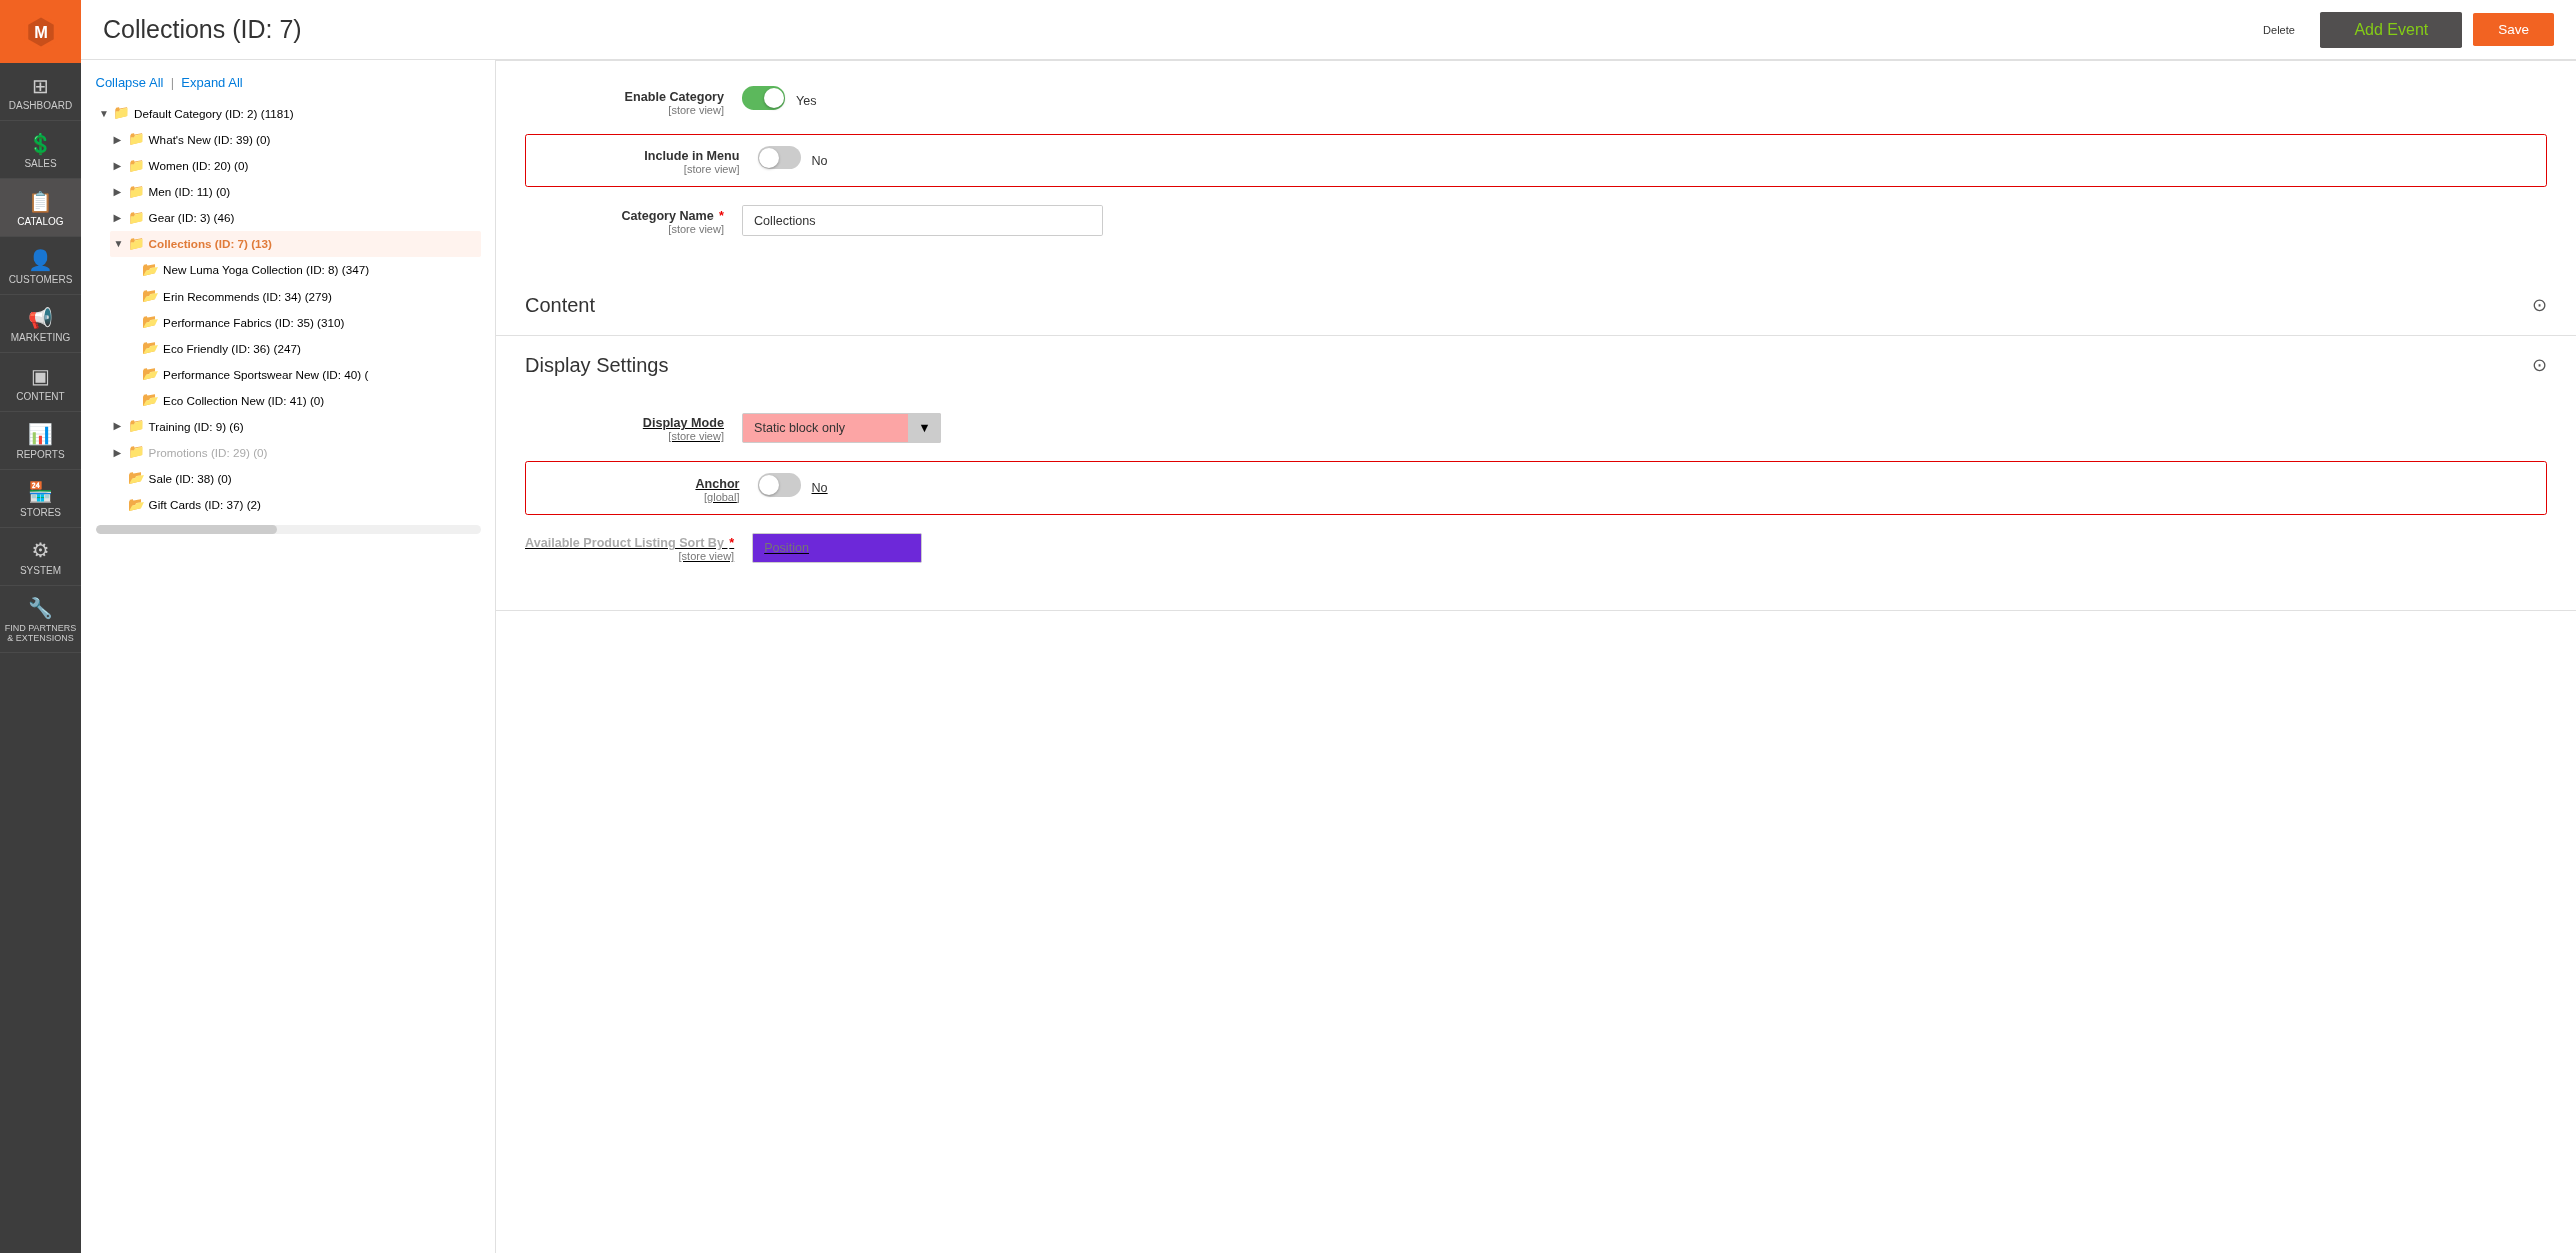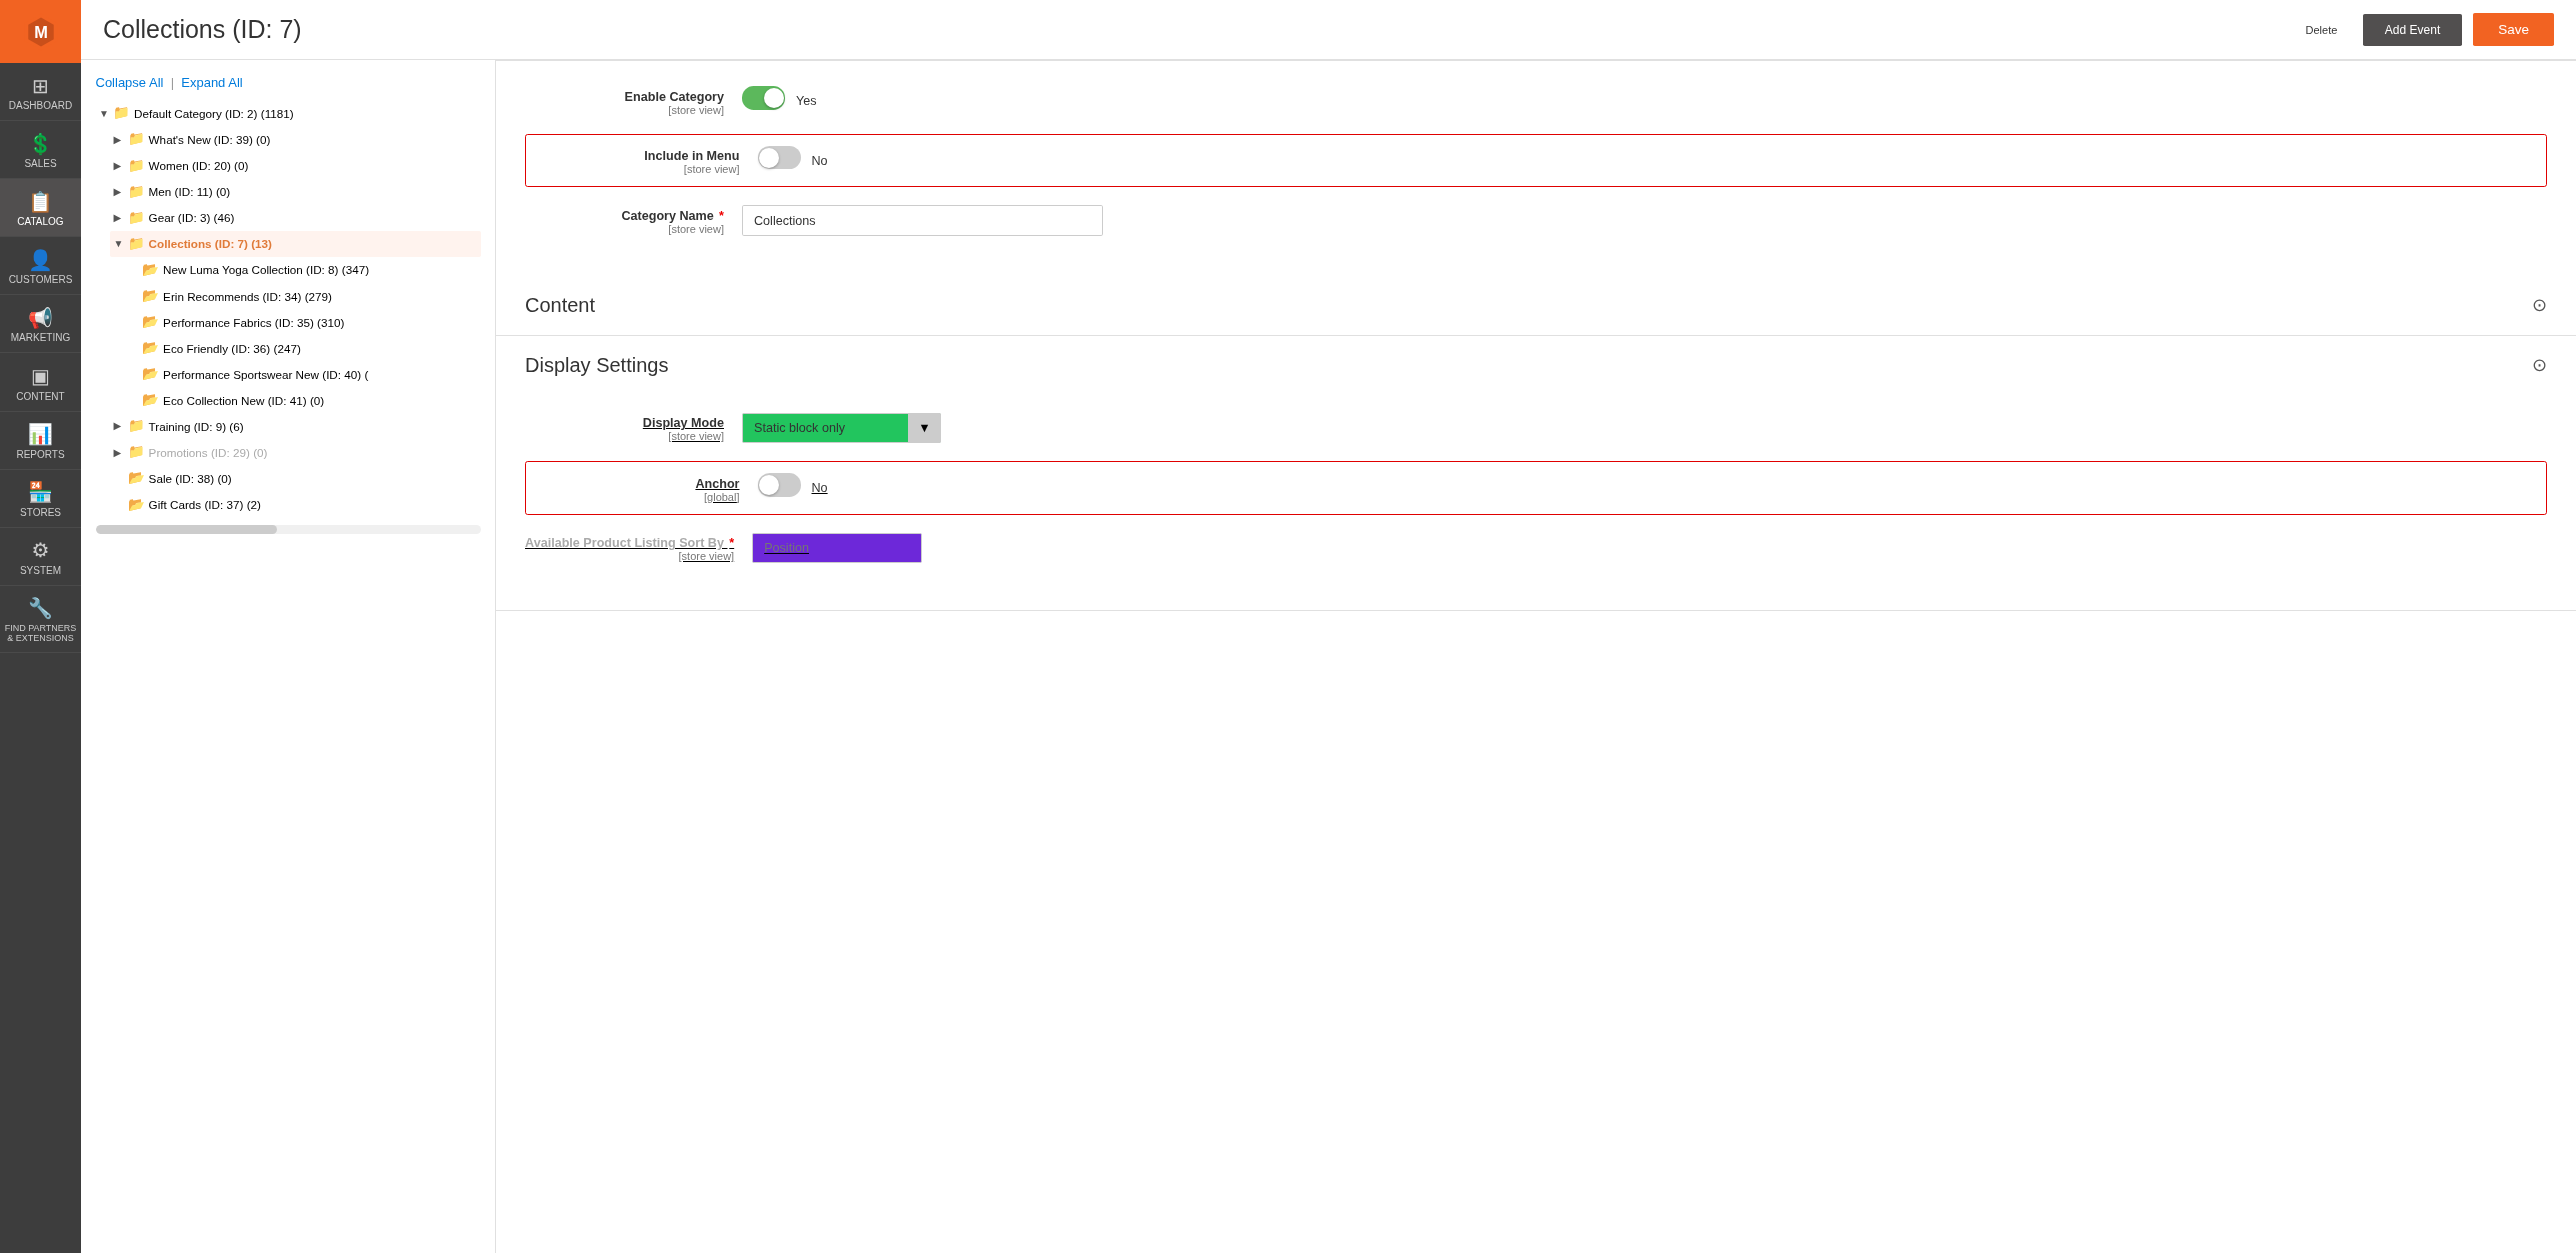--- a/index.html
+++ b/index.html
@@ -62,24 +62,24 @@
       background: #fff;
       border: none;
       color: #333;
       font-size: 11px;
       cursor: pointer;
       padding: 7.2px 14.5px;
       font-weight: 500;
     }
     .btn-add-event {
       background: #514f4f;
-      color: #ffffff;
+      color: #84cc16;
       border: none;
-      padding: 9px 22px;
-      font-size: 12px;
+      padding: 9px 34px;
+      font-size: 16px;
       cursor: pointer;
       font-weight: 500;
       border-radius: 1.8px;
     }
     .btn-save {
       background: #f26322;
       color: #fff;
       border: none;
       padding: 9px 25px;
       font-size: 13.5px;
@@ -254,21 +254,21 @@
       position: relative;
       display: inline-block;
     }
     .select-input {
       appearance: none;
       border: 0.9px solid #ccc;
       padding: 7.2px 36px 7.2px 11px;
       font-size: 12.6px;
       width: 199px;
       border-radius: 1.8px;
-      background: #22c55e;
+      background: #fca5a5;
       color: #333;
       cursor: pointer;
       outline: none;
     }
     .select-arrow {
       position: absolute;
       right: 0;
       top: 0;
       bottom: 0;
       width: 33px;

